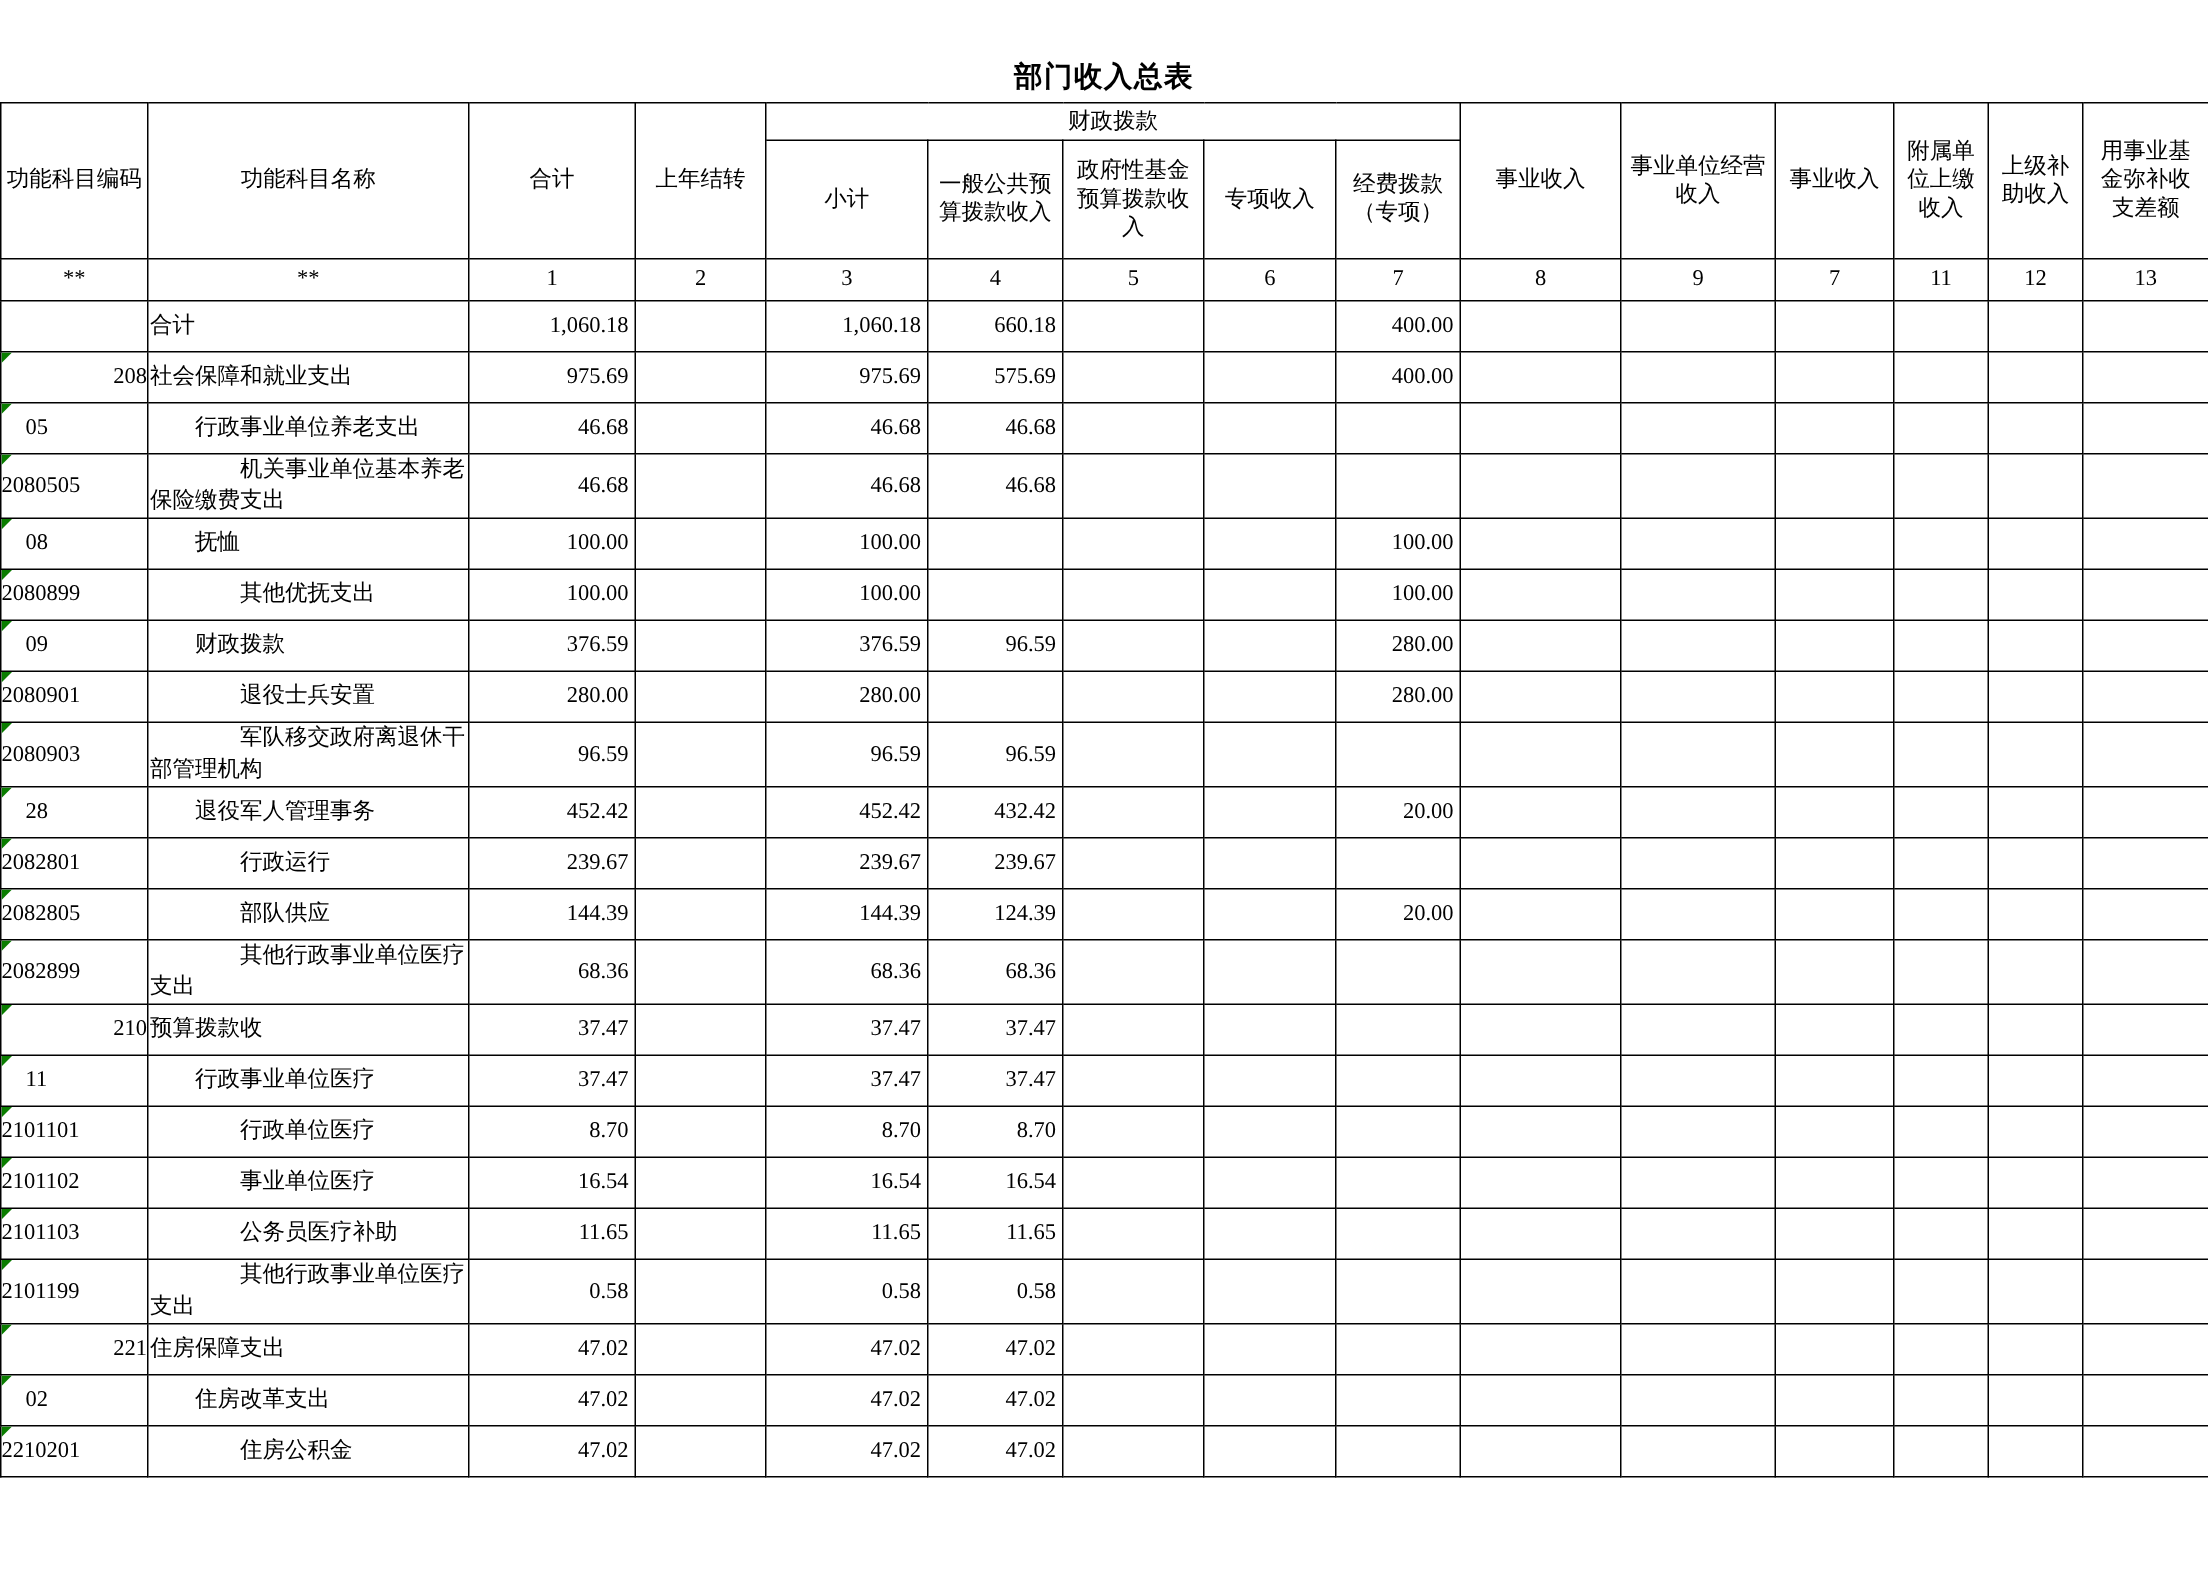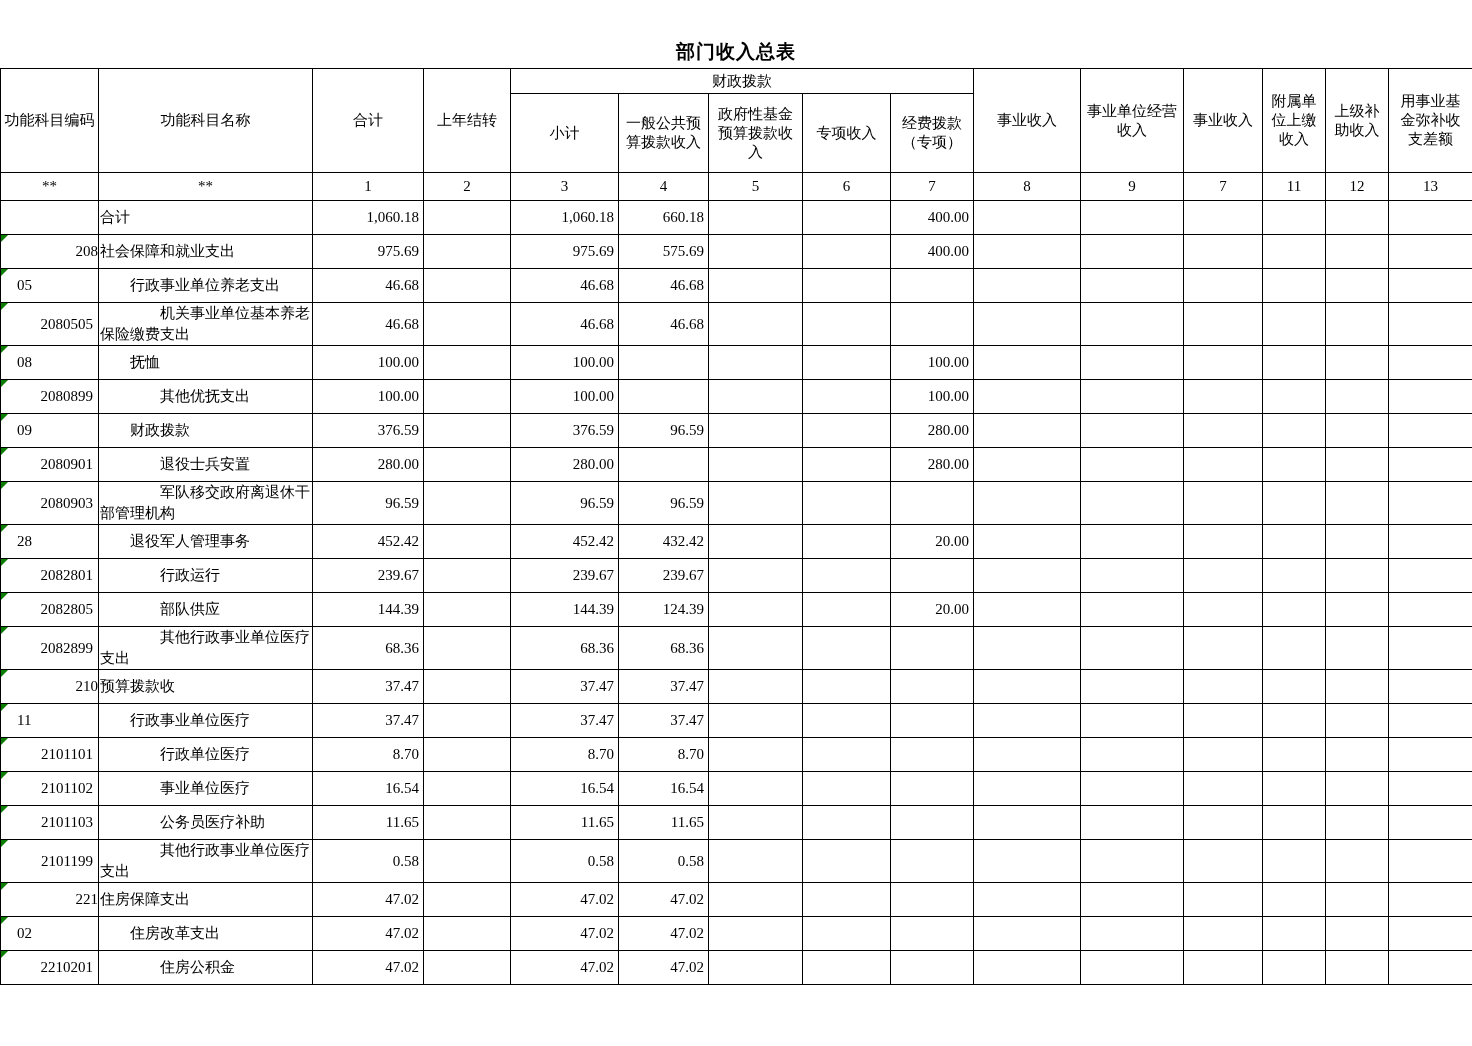--- a/index.html
+++ b/index.html
@@ -13,21 +13,21 @@
   th,td{border:1px solid #000;vertical-align:middle;overflow:hidden;padding:0;}
   thead th{font-weight:normal;text-align:center;white-space:pre-line;line-height:19px;padding:0 2px;}
   tr.band-row{height:25px;}
   tr.sub-row{height:79px;}
   tr.num-row{height:28px;}
   td.numcell{text-align:center;}
   tbody tr{height:34px;}
   td.code{position:relative;white-space:nowrap;}
   .code-left{text-align:right;padding-left:3px;}
   .code-indent{text-align:left;padding-left:16px;margin-left:36px;}
-  .code-right{text-align:right;padding-right:5px;margin-left:40px;}
+  .code-right{text-align:left;padding-right:5px;margin-left:40px;}
   td.name{text-align:left;padding-left:1px;line-height:21px;word-break:break-all;}
   td.val{text-align:right;padding-right:4px;white-space:nowrap;}
   .tri{position:absolute;top:0;left:0;width:0;height:0;
        border-top:7px solid var(--marker,#0a7d00);border-right:7px solid transparent;}
 </style>
 </head>
 <body>
 
 <div class="page">
   <div class="title">部门收入总表</div>

